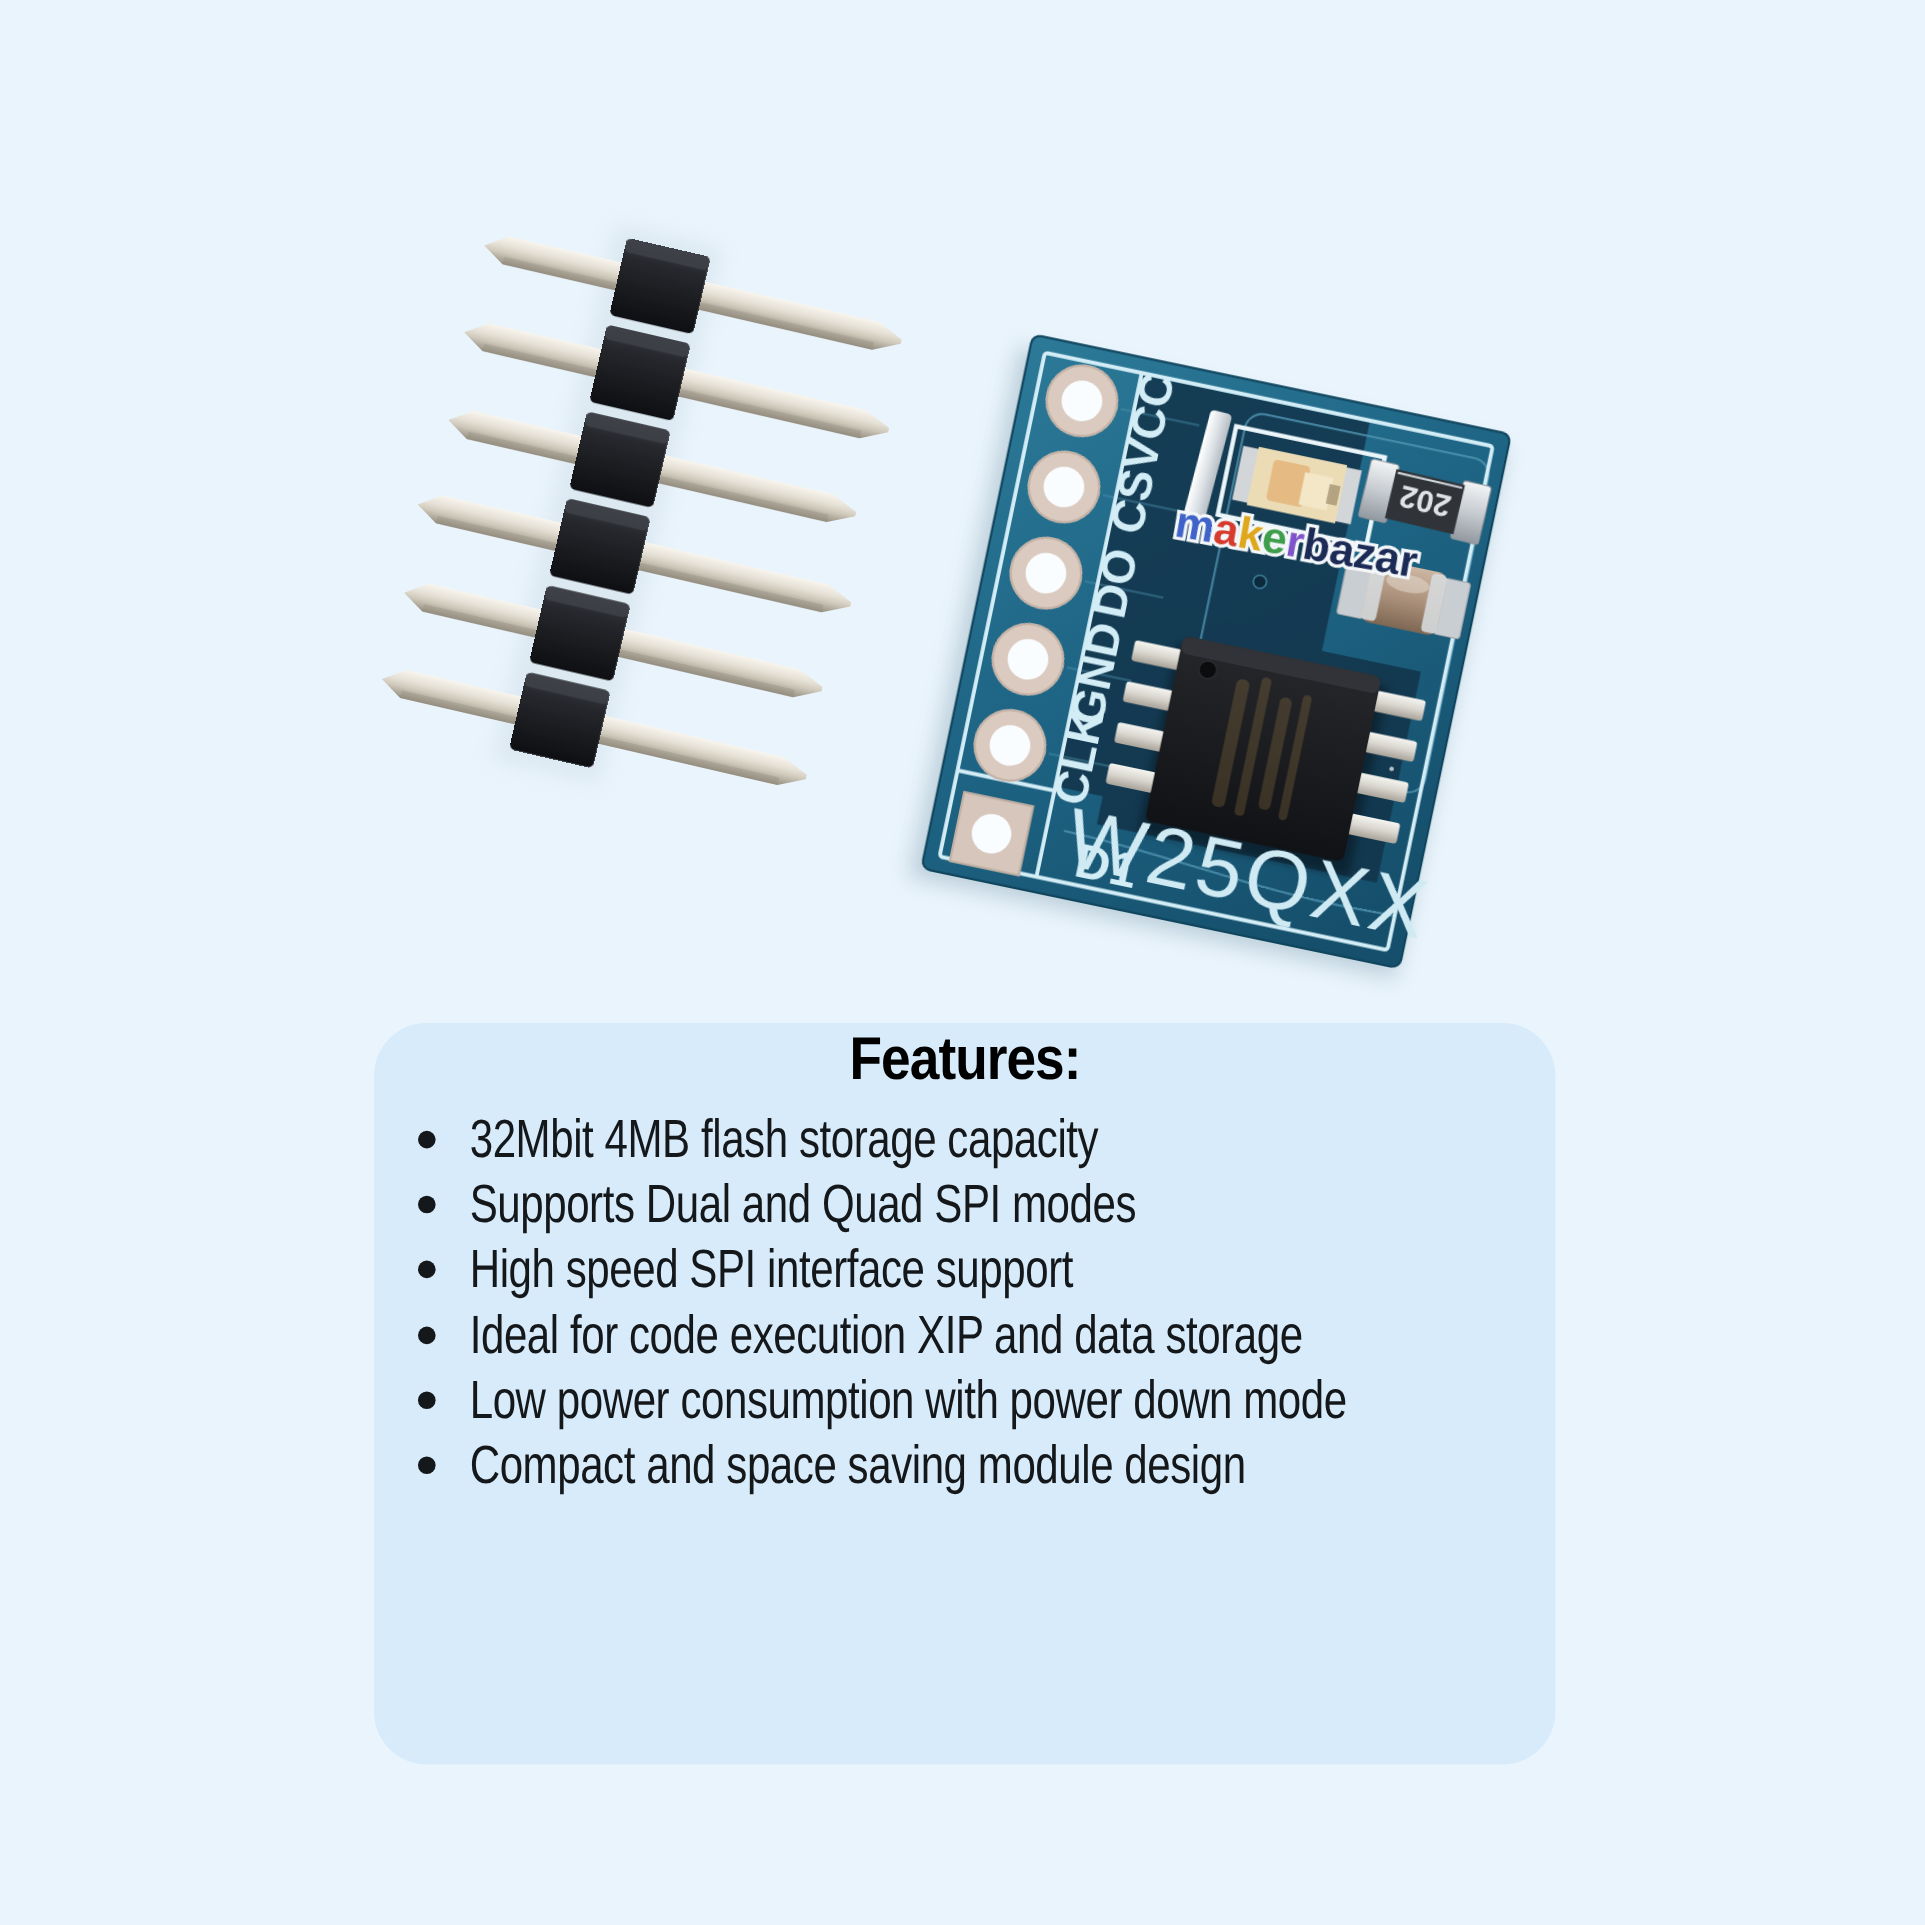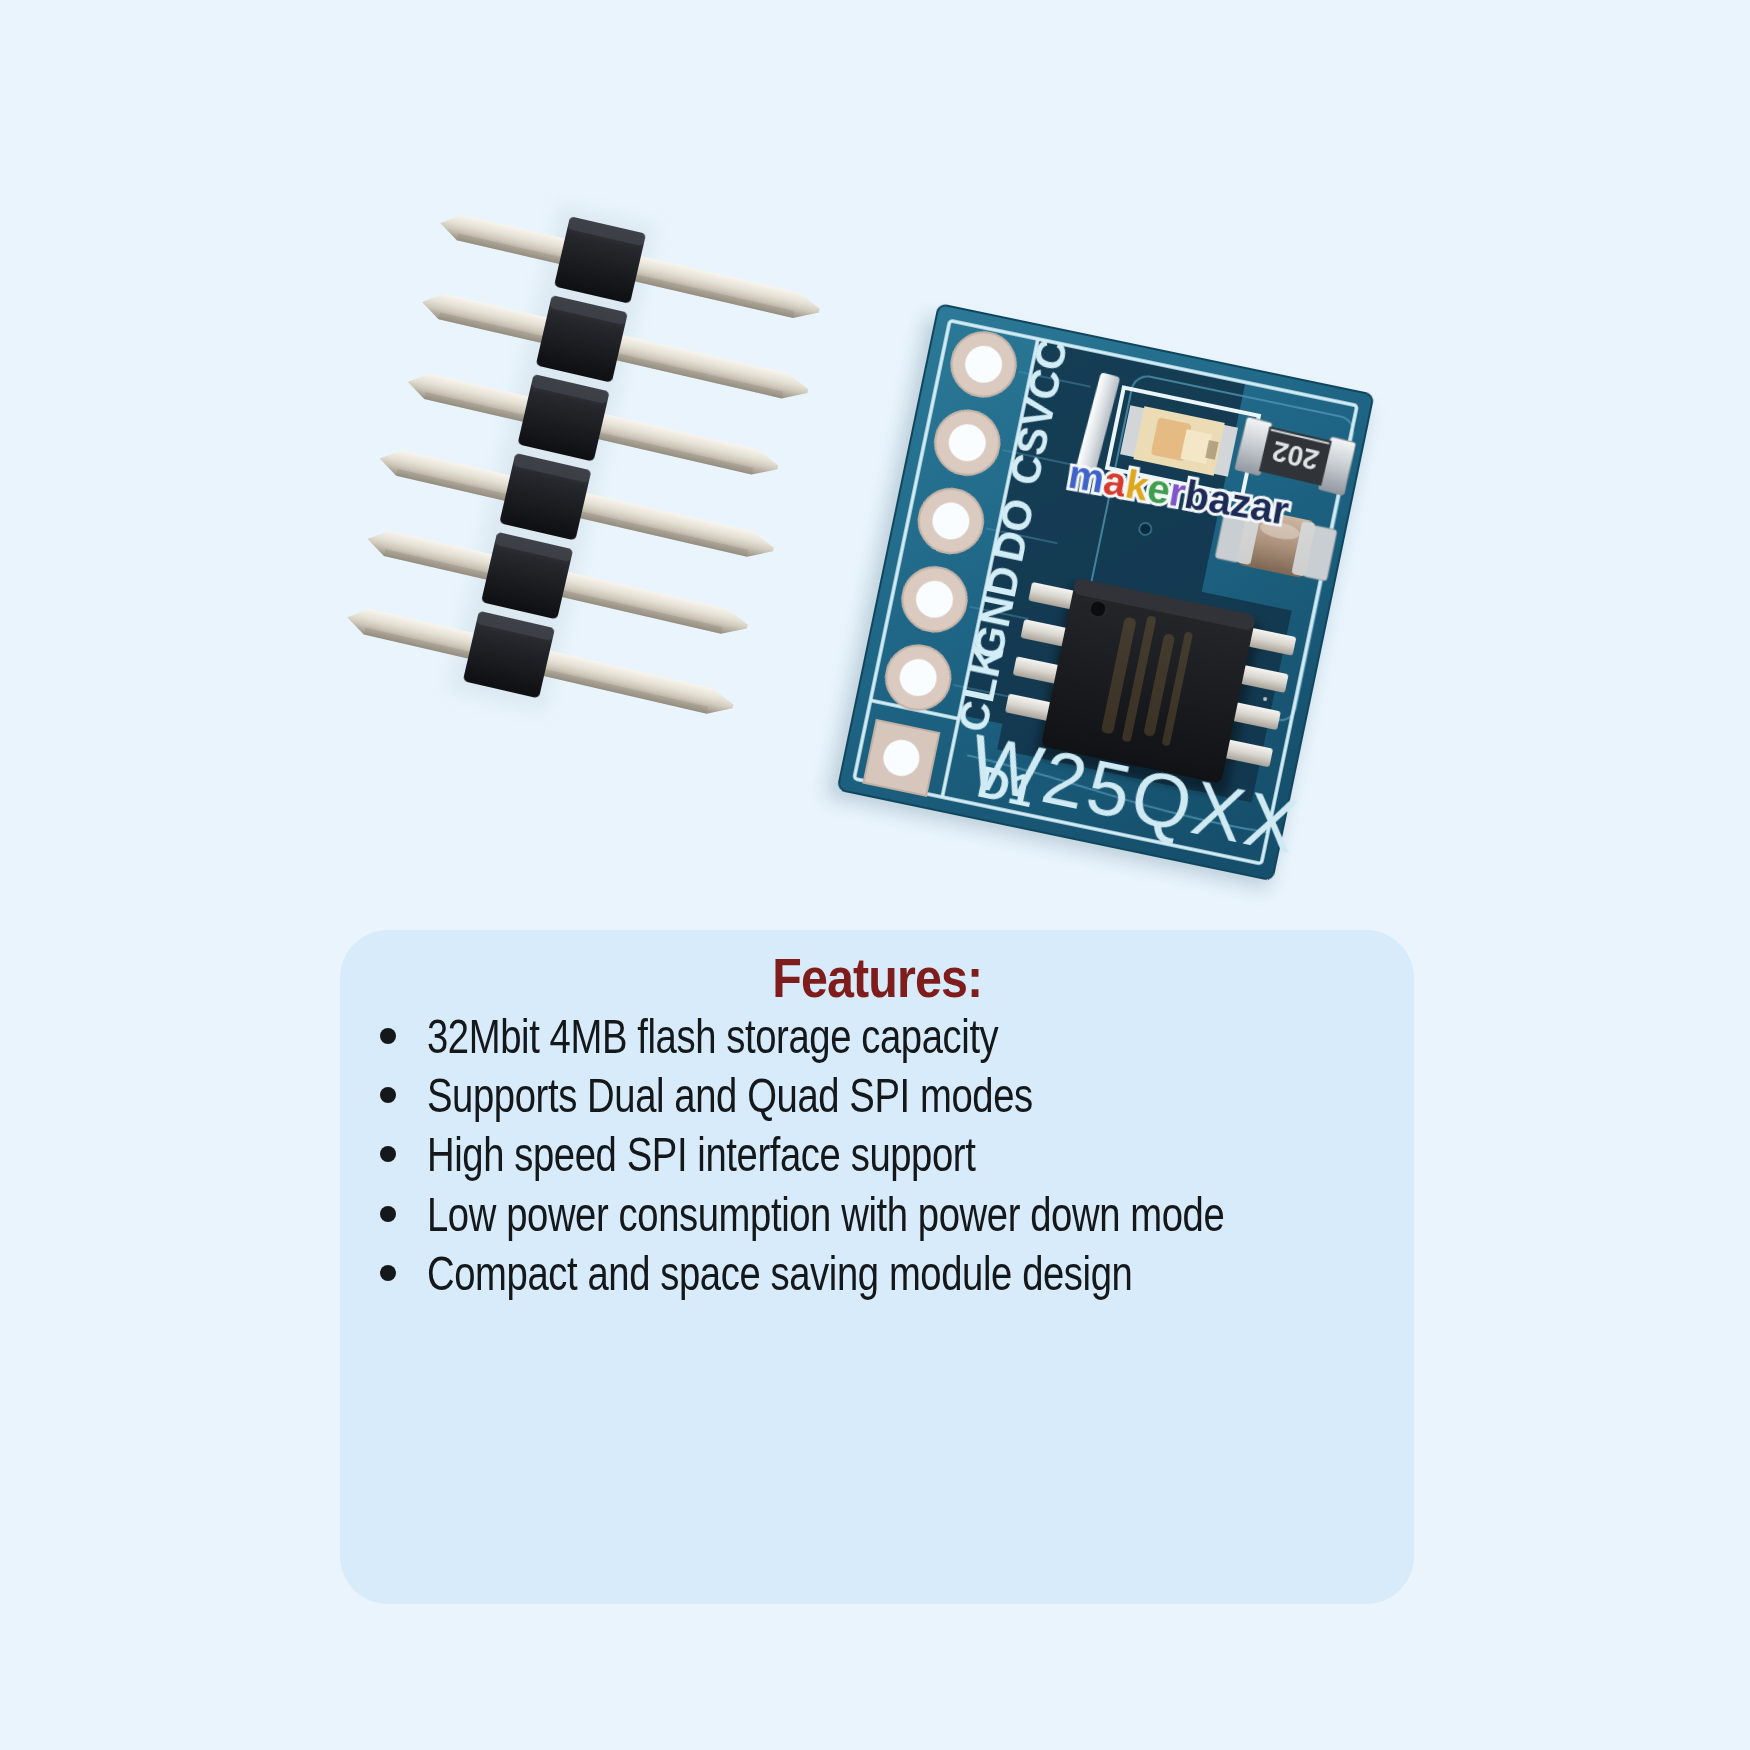--- a/index.html
+++ b/index.html
@@ -2,22 +2,22 @@
 <html><head>
 <meta charset="utf-8">
 <style>
   html,body{margin:0;padding:0;}
   body{font-family:"Liberation Sans",sans-serif;}
   .stage{position:relative;width:1750px;height:1750px;background:#e9f4fc;overflow:hidden;}
   .photo-svg{position:absolute;left:0;top:0;}
   
   .panel{position:absolute;left:340px;top:930px;width:1074px;height:674px;
          background:#d7ebfa;border-radius:48px;}
-  .panel h2{margin:0;padding-top:16px;text-align:center;font-size:55px;
-            font-weight:700;color:#7f1d1d;letter-spacing:-1px;}
+  .panel h2{margin:0;text-align:center;font-size:55px;
+            font-weight:700;color:#000000;letter-spacing:-1px;}
   .panel h2 span{display:inline-block;transform:scaleX(.88);transform-origin:center;}
   .feature-list{list-style:none;margin:0;padding:0;position:absolute;left:40px;top:76px;right:20px;}
   .feature-list li{height:59.3px;display:flex;align-items:center;}
   .dot{flex:none;width:16px;height:16px;border-radius:50%;background:#15181b;margin-right:31px;}
   .ftxt{font-size:49px;color:#15181b;white-space:nowrap;letter-spacing:-0.5px;
         transform:scaleX(.78);transform-origin:left center;}
   text{font-family:"Liberation Sans",sans-serif;}
 </style>
 </head>
 <body>
@@ -273,20 +273,24 @@
         <li>
           <span class="dot"></span>
           <span class="ftxt">Supports Dual and Quad SPI modes</span>
         </li>
 
         <li>
           <span class="dot"></span>
           <span class="ftxt">High speed SPI interface support</span>
         </li>
 
+        <li>
+          <span class="dot"></span>
+          <span class="ftxt">Ideal for code execution XIP and data storage</span>
+        </li>
 
         <li>
           <span class="dot"></span>
           <span class="ftxt">Low power consumption with power down mode</span>
         </li>
 
         <li>
           <span class="dot"></span>
           <span class="ftxt">Compact and space saving module design</span>
         </li>

